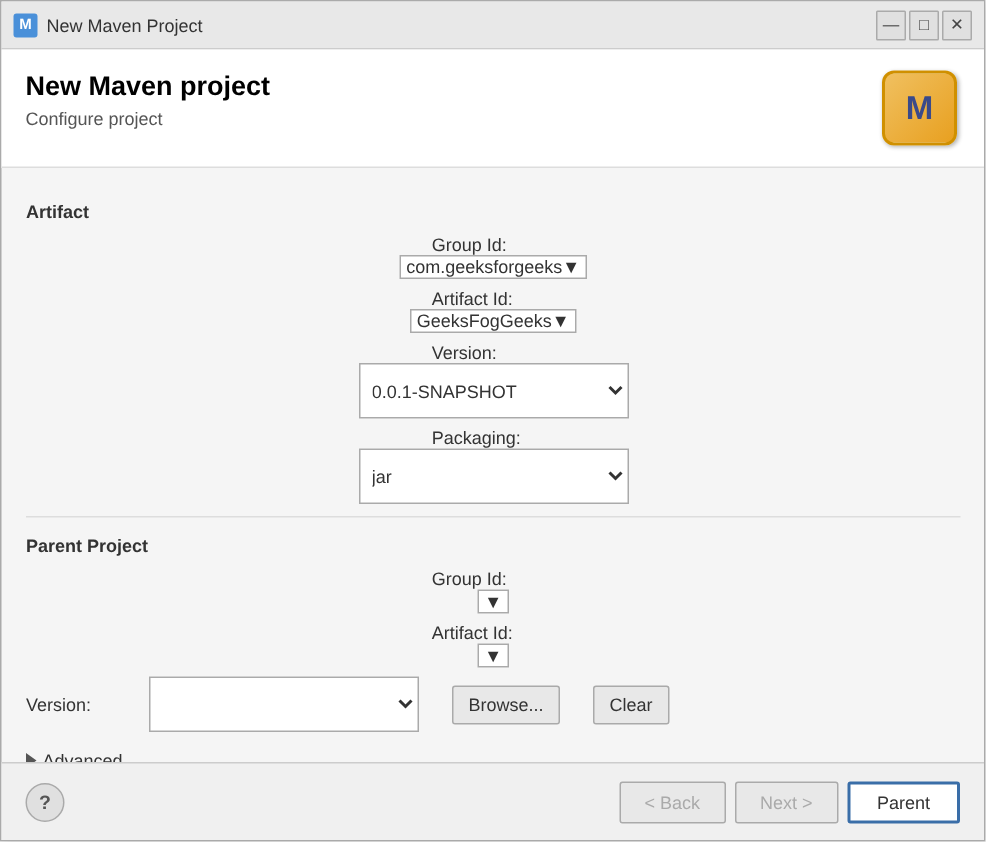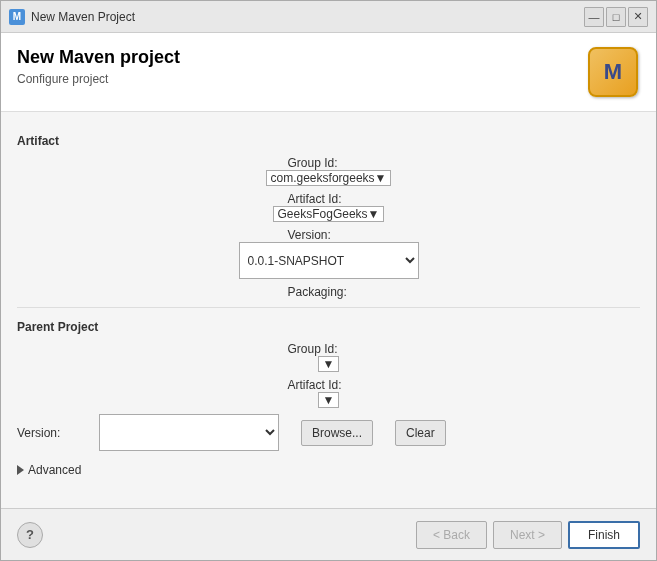--- a/index.html
+++ b/index.html
@@ -313,20 +313,23 @@
 
     <div class="form-row">
       <div class="form-label">Version:</div>
       <select class="form-select">
         <option>0.0.1-SNAPSHOT</option>
       </select>
     </div>
 
     <div class="form-row">
       <div class="form-label">Packaging:</div>
+      <select class="form-select">
+        <option>jar</option>
+      </select>
     </div>
 
     <div class="divider"></div>
 
     <div class="section-label">Parent Project</div>
 
     <div class="form-row">
       <div class="form-label">Group Id:</div>
       <div class="combo-wrap">
         <span></span>
@@ -359,16 +362,16 @@
     </div>
   </div>
 
   <div class="footer">
     <div class="footer-left">
       <div class="help-btn">?</div>
     </div>
     <div class="footer-right">
       <button class="btn-nav" disabled="">&lt; Back</button>
       <button class="btn-nav" disabled="">Next &gt;</button>
-      <button class="btn-finish">Finish</button>
+      <button class="btn-finish">Parent</button>
     </div>
   </div>
 </div>
 
 </body></html>

